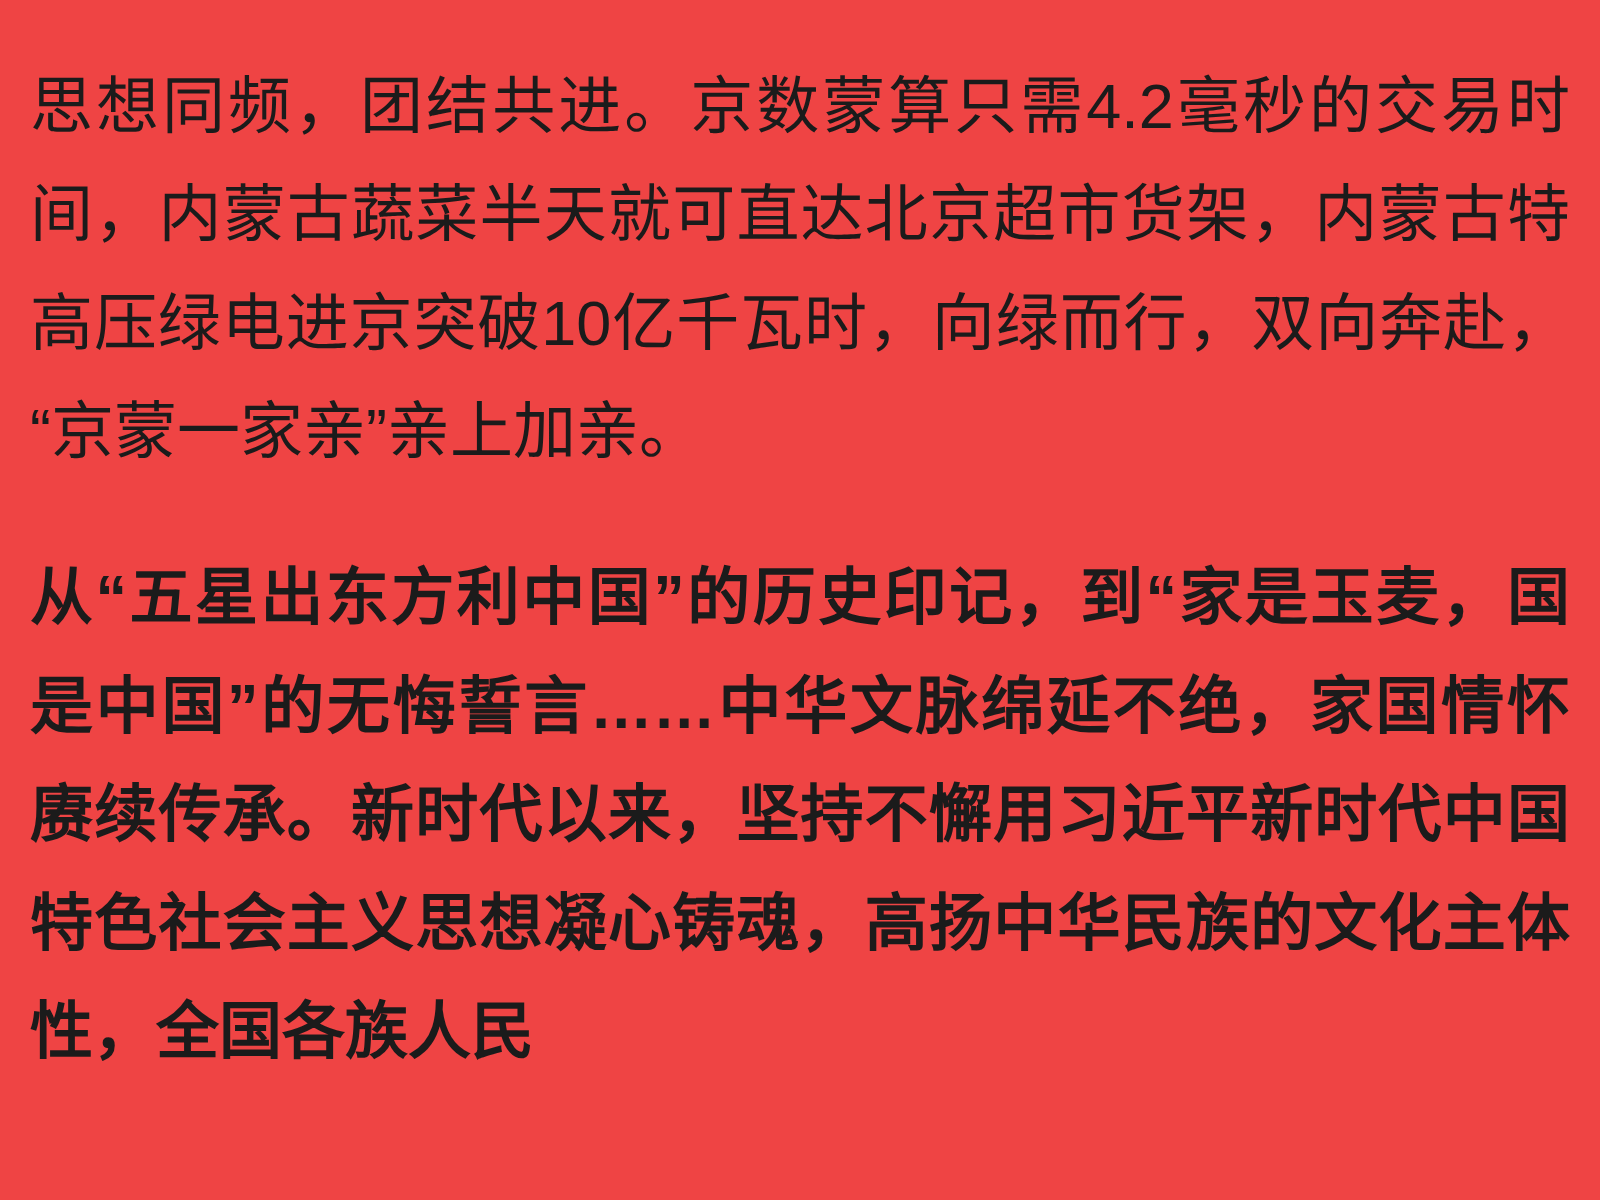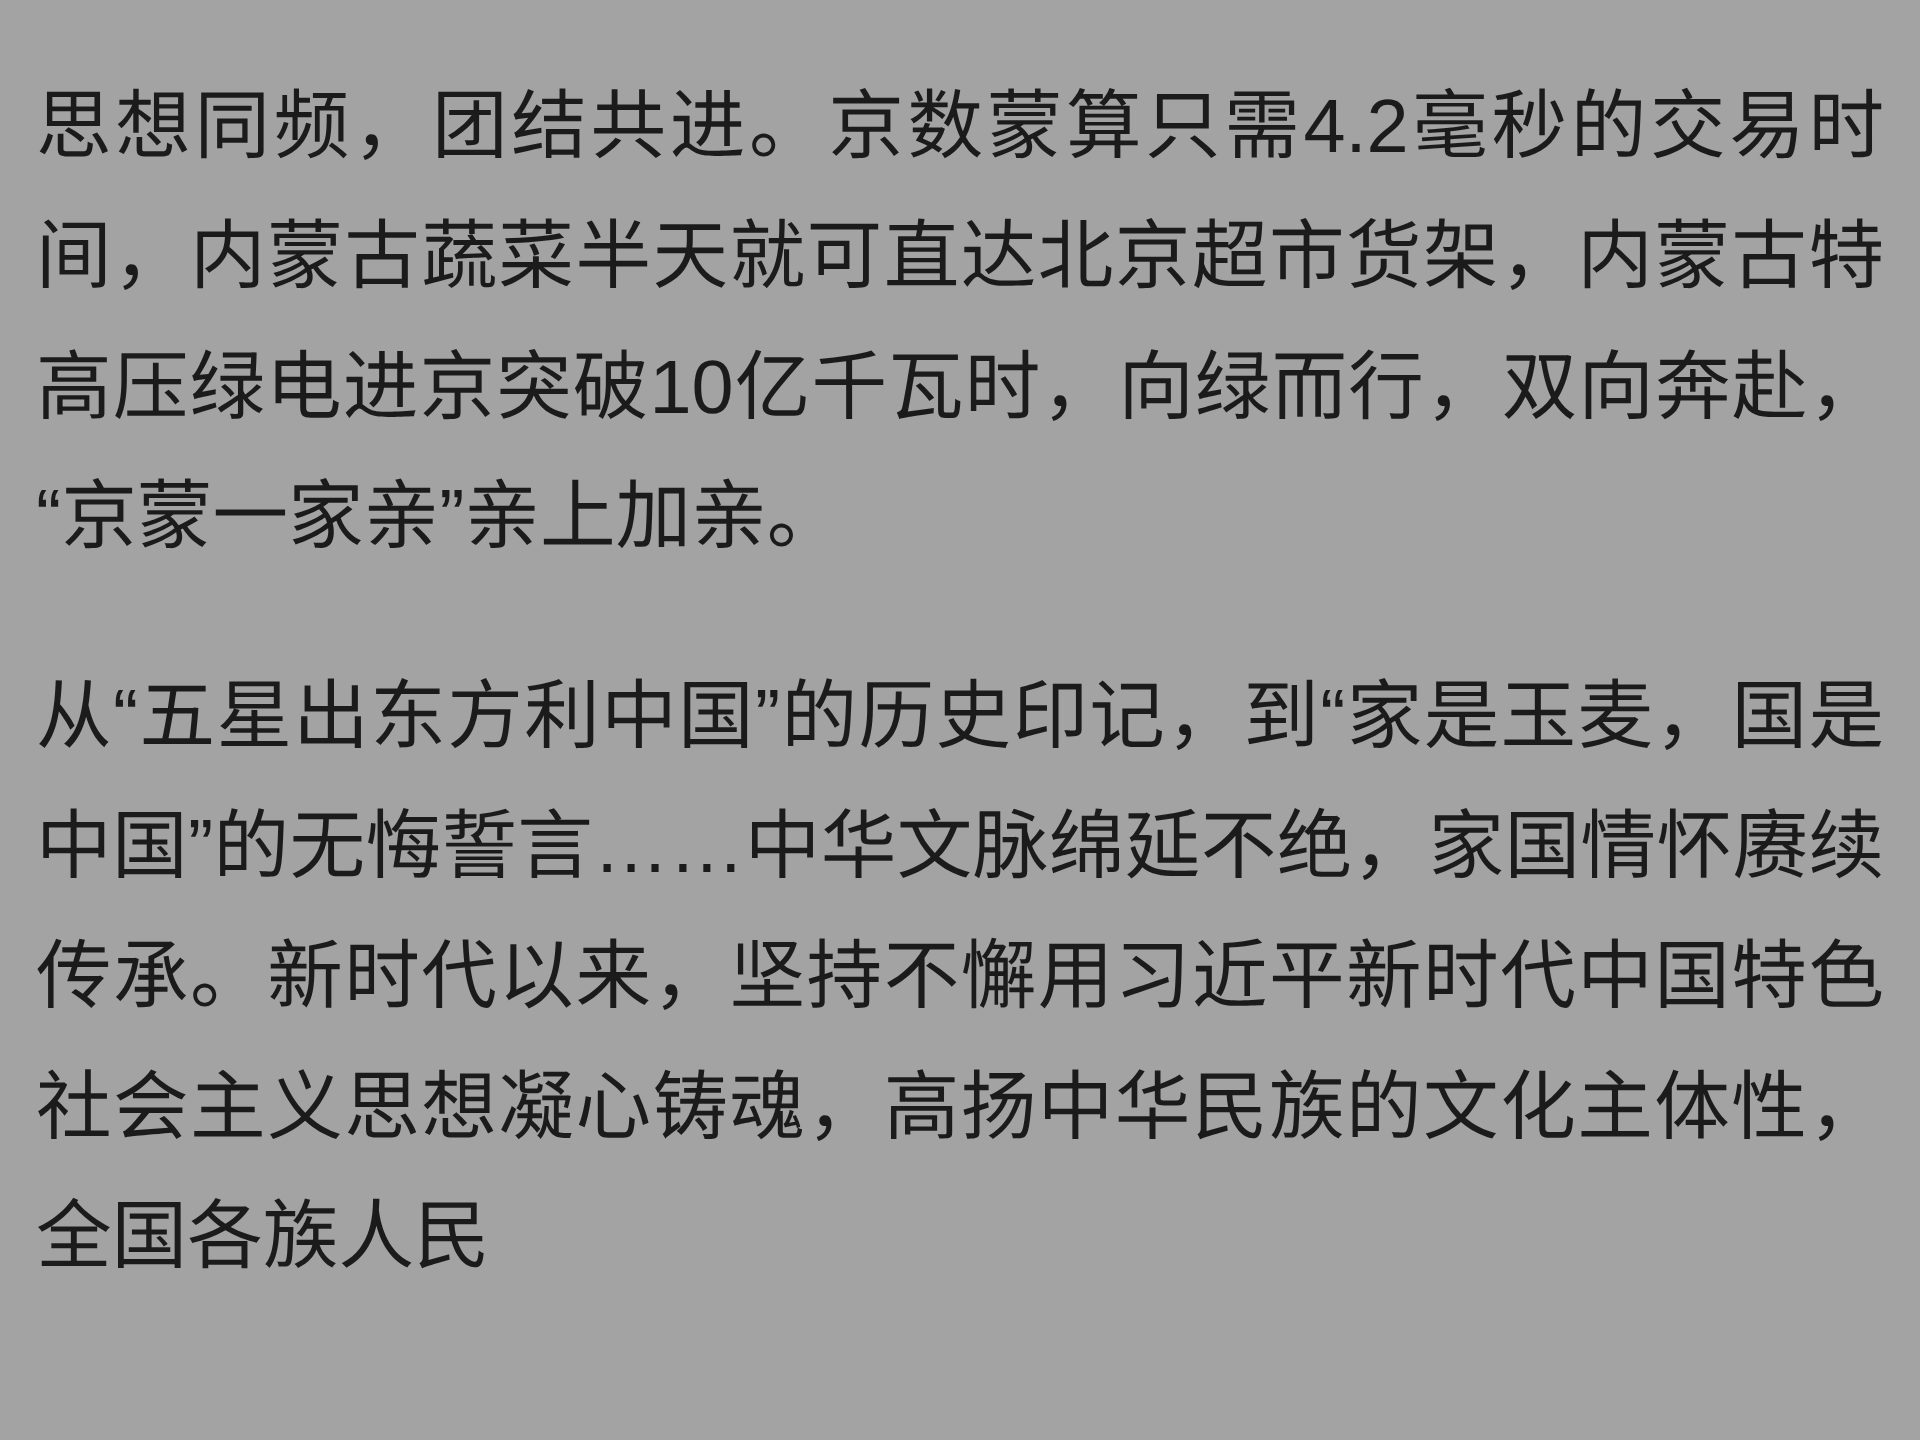--- a/index.html
+++ b/index.html
@@ -13,38 +13,39 @@
     height: 1200px;
     overflow: hidden;
     font-family: "Liberation Sans", "DejaVu Sans", sans-serif;
     color: #1a1a1a;
   }
   .page {
     box-sizing: border-box;
     width: 1600px;
     height: 1200px;
     padding: 52px 30px 0 30px;
-    background: #a3a3a3;
+    background: #ef4444;
   }
   .article {
     width: 1540px;
   }
   .para {
     margin: 0;
     font-size: 63px;
     line-height: 1.72;
     letter-spacing: 0px;
     text-align: justify;
     text-justify: inter-ideograph;
     color: #1b1b1b;
     font-weight: 400;
     word-break: break-all;
   }
   .para + .para {
     margin-top: 58px;
+    font-weight: bold;
   }
 </style>
 </head>
 <body>
 
 <div class="page">
   <div class="article">
     <p class="para">思想同频，团结共进。京数蒙算只需4.2毫秒的交易时间，内蒙古蔬菜半天就可直达北京超市货架，内蒙古特高压绿电进京突破10亿千瓦时，向绿而行，双向奔赴，“京蒙一家亲”亲上加亲。</p>
     <p class="para">从“五星出东方利中国”的历史印记，到“家是玉麦，国是中国”的无悔誓言……中华文脉绵延不绝，家国情怀赓续传承。新时代以来，坚持不懈用习近平新时代中国特色社会主义思想凝心铸魂，高扬中华民族的文化主体性，全国各族人民</p>
   </div>

